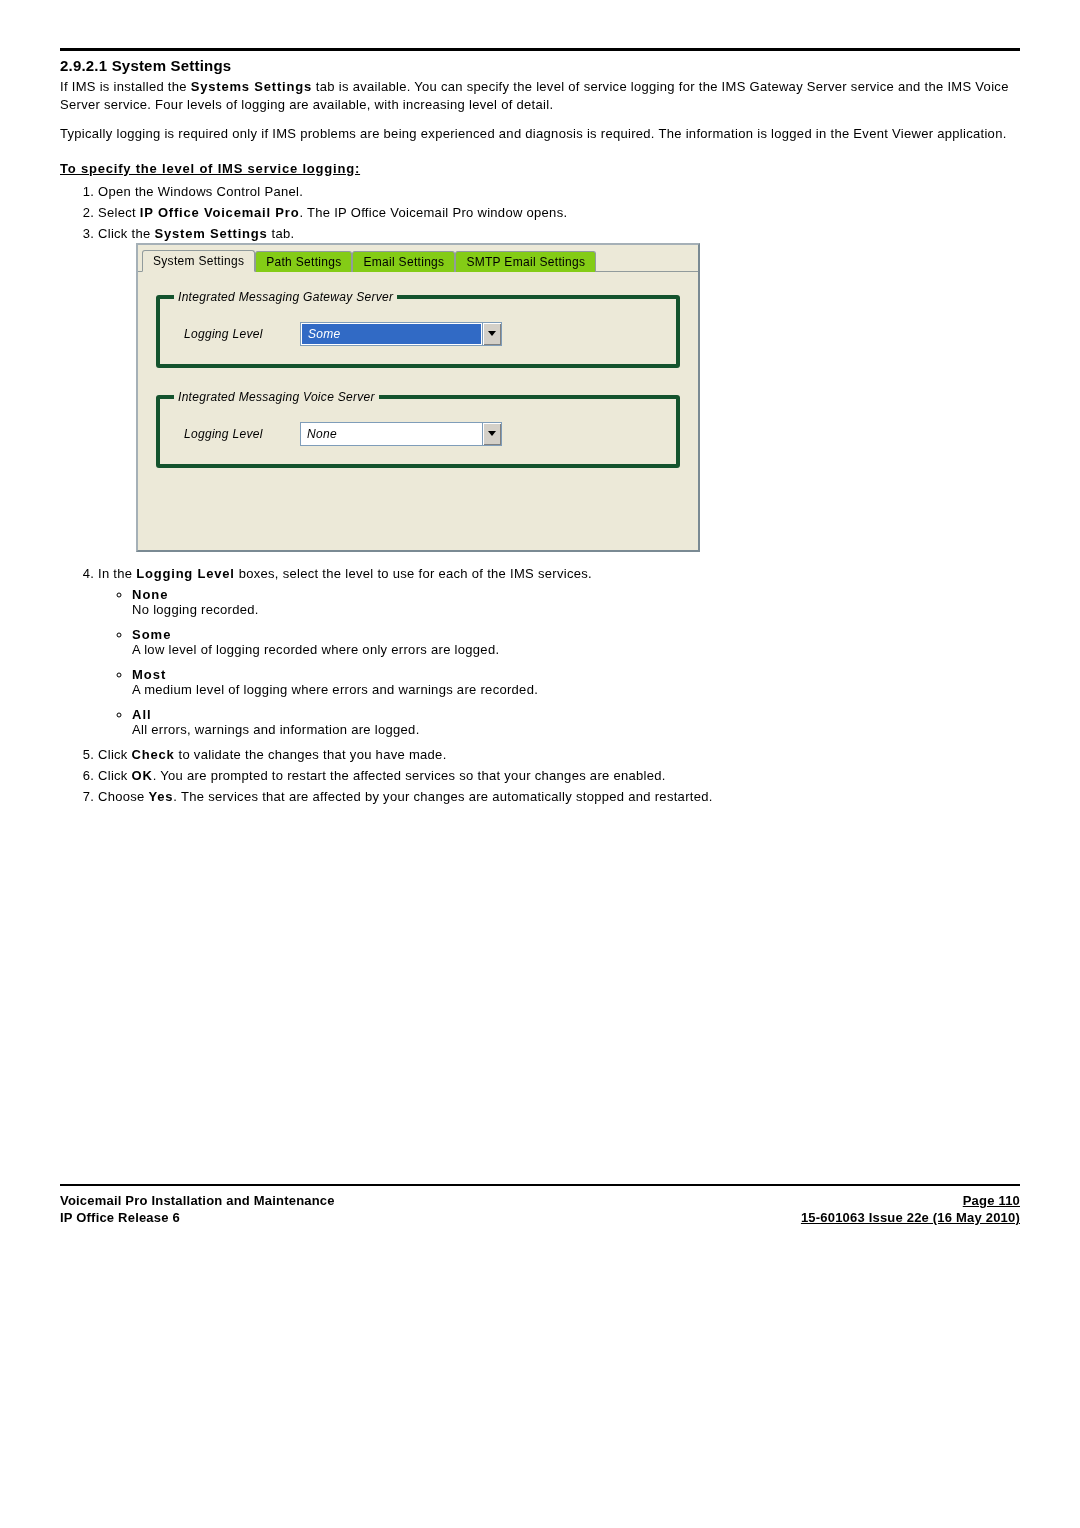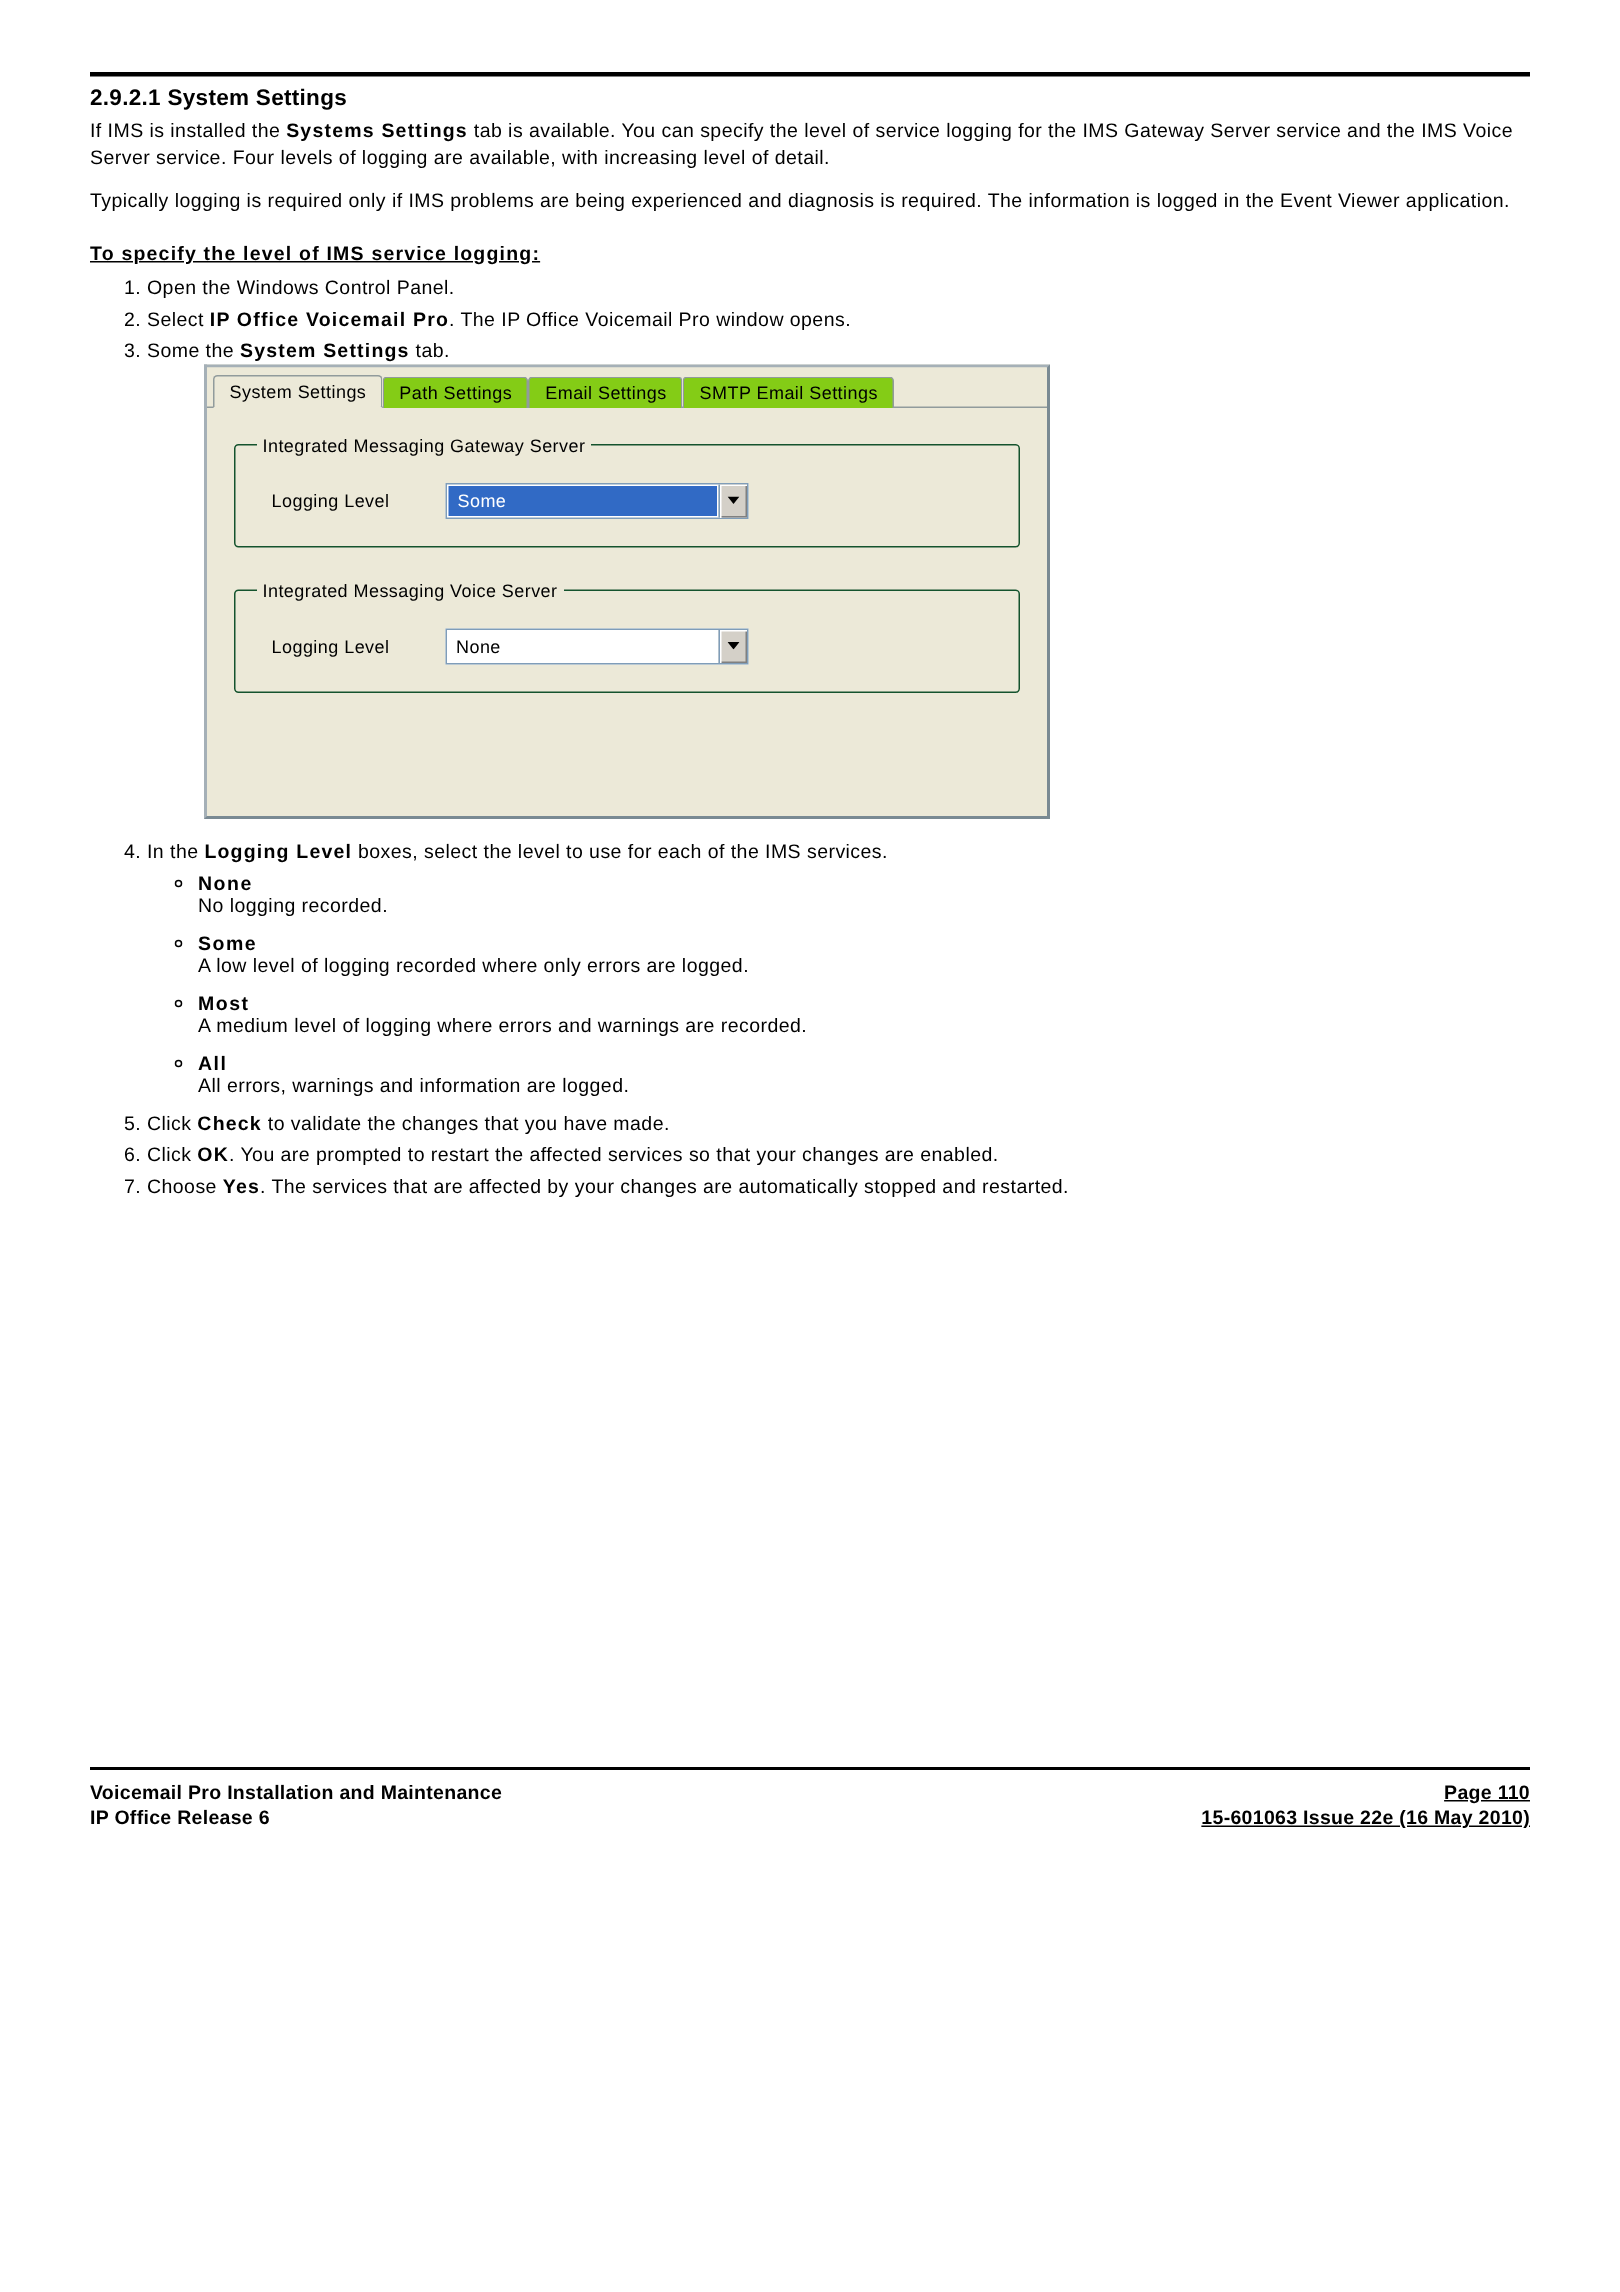--- a/index.html
+++ b/index.html
@@ -109,24 +109,25 @@
     border-bottom: 1px solid #ece9d8;
     font-weight: normal;
   }
   .ss-body {
     padding: 18px 18px 60px 18px;
   }
   .ss-desc {
     margin-bottom: 18px;
   }
   fieldset.ss-field {
-    border: 1px solid #14532d;
+    border: 4px solid #14532d;
     border-radius: 3px;
     margin: 0 0 22px 0;
     padding: 18px 14px 18px 14px;
+    font-style: italic;
   }
   fieldset.ss-field legend {
     padding: 0 4px;
     font-size: 12px;
   }
   .ss-row {
     display: flex;
     align-items: center;
     gap: 20px;
   }
@@ -202,21 +203,21 @@
   <p class="body-text">Typically logging is required only if IMS problems are being experienced and diagnosis is required. The information is logged in the Event Viewer application.</p>
 
   <p class="subhead">To specify the level of IMS service logging:</p>
 
   <ol class="steps">
     <li>Open the Windows Control Panel.</li>
     <li>
       <span>Select </span><span class="em">IP Office Voicemail Pro</span><span>. The IP Office Voicemail Pro window opens.</span>
     </li>
     <li>
-      <span>Some the </span><span class="em">System Settings</span><span> tab.</span>
+      <span>Click the </span><span class="em">System Settings</span><span> tab.</span>
 
       
       <div class="ss-box">
         <div class="ss-tabs">
           <div class="ss-tab active">System Settings</div>
           <div class="ss-tab">Path Settings</div>
           <div class="ss-tab">Email Settings</div>
           <div class="ss-tab">SMTP Email Settings</div>
         </div>
         <div class="ss-body">

